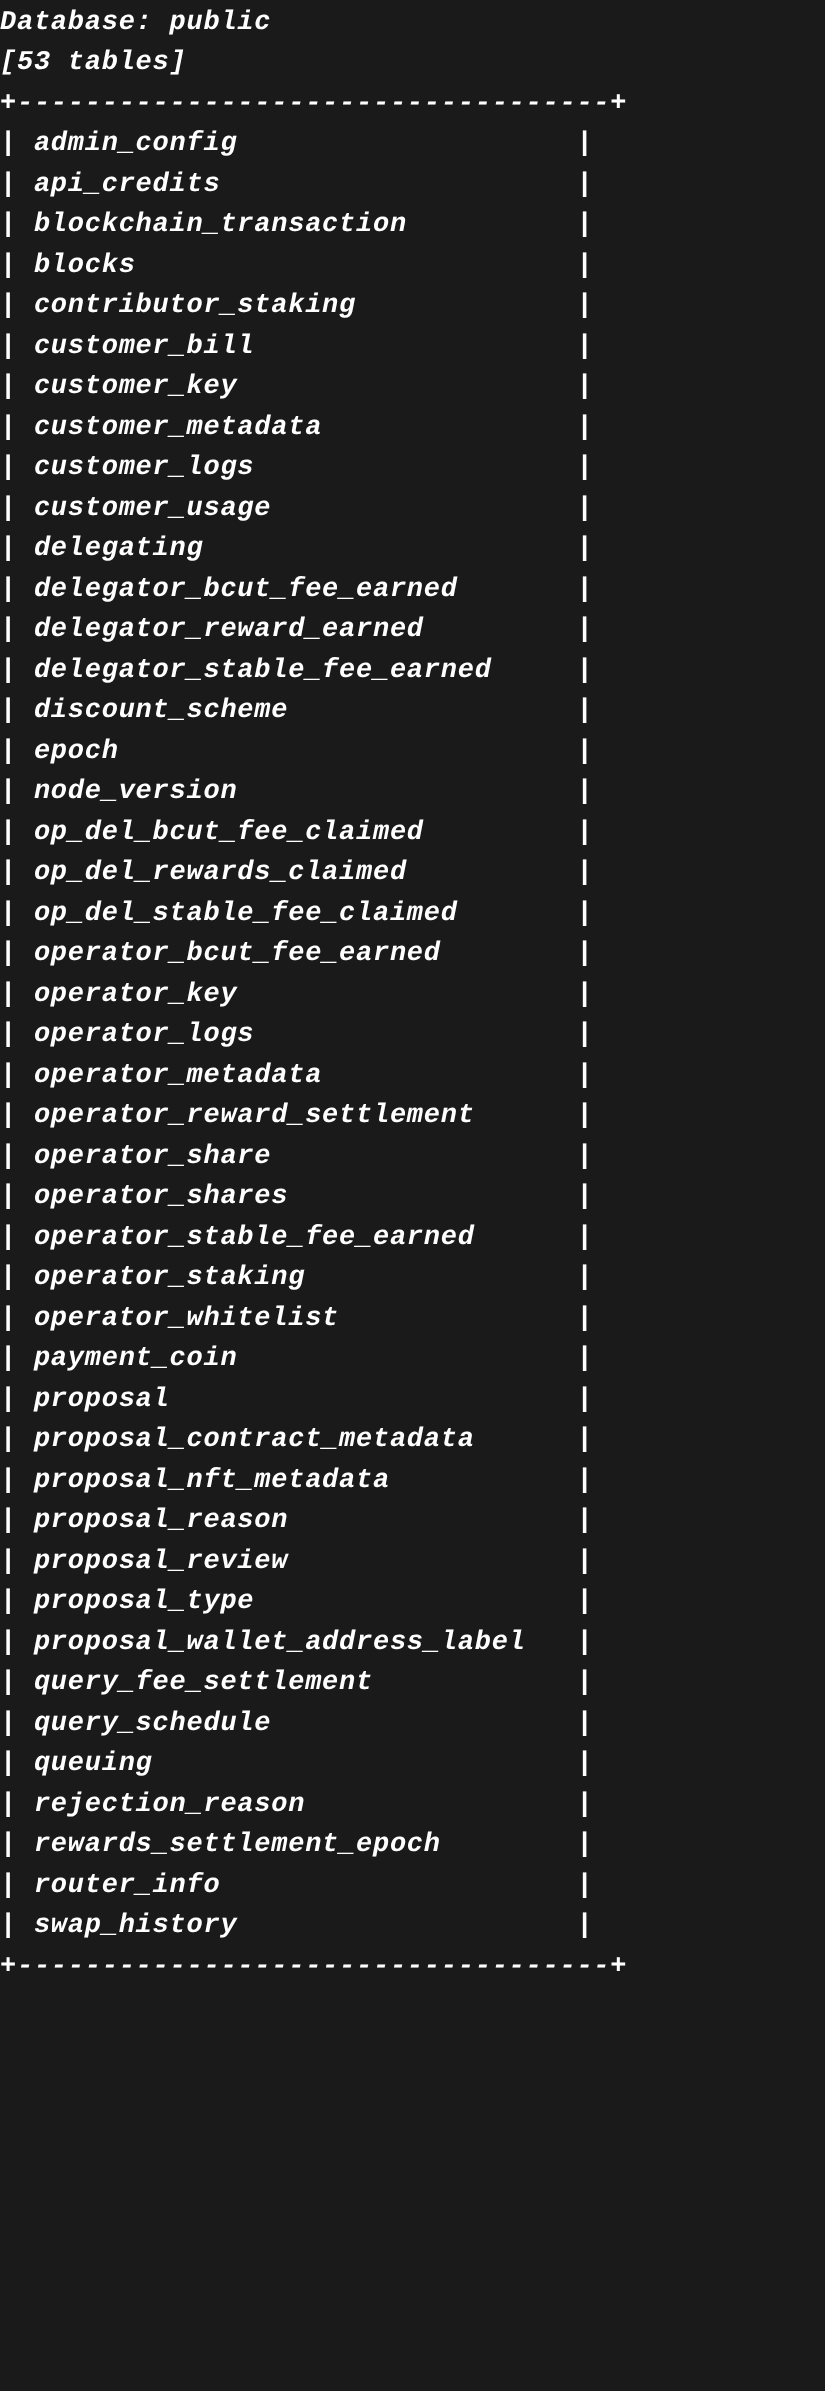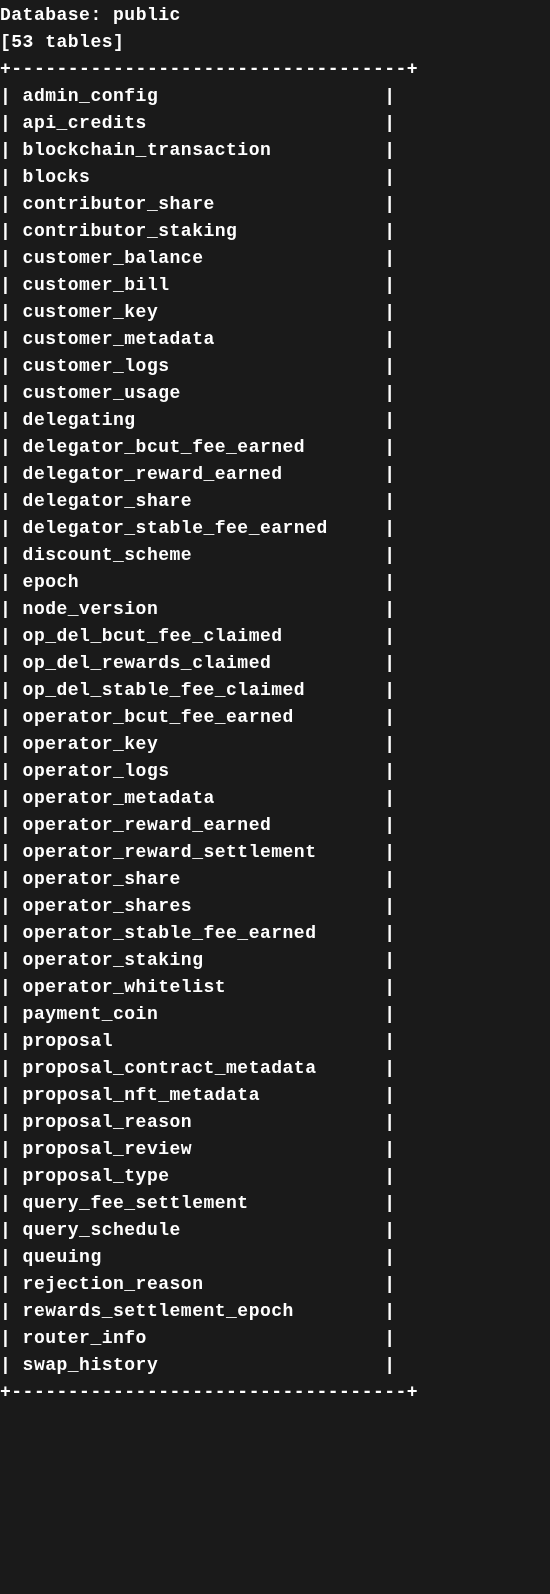--- a/index.html
+++ b/index.html
@@ -13,70 +13,68 @@
       font-family: "Courier New", Courier, monospace;
       font-size: 18px;
       line-height: 1.5;
       padding: 2px 0;
       width: 550px;
       letter-spacing: 0.5px;
       font-weight: bold;
     }
     .line {
       white-space: pre;
+      font-style: italic;
     }
   </style>
 </head>
 <body>
 
 <div class="line"><span>Database:</span> <span>public</span></div>
 <div class="line">[53 tables]</div>
 <div class="line">+-----------------------------------+</div>
 <div id="table-rows">
     <div class="line">| admin_config                    |</div>
     <div class="line">| api_credits                     |</div>
     <div class="line">| blockchain_transaction          |</div>
     <div class="line">| blocks                          |</div>
-    <div class="line">| contributor_share               |</div>
     <div class="line">| contributor_staking             |</div>
-    <div class="line">| customer_balance                |</div>
     <div class="line">| customer_bill                   |</div>
     <div class="line">| customer_key                    |</div>
     <div class="line">| customer_metadata               |</div>
     <div class="line">| customer_logs                   |</div>
     <div class="line">| customer_usage                  |</div>
     <div class="line">| delegating                      |</div>
     <div class="line">| delegator_bcut_fee_earned       |</div>
     <div class="line">| delegator_reward_earned         |</div>
-    <div class="line">| delegator_share                 |</div>
     <div class="line">| delegator_stable_fee_earned     |</div>
     <div class="line">| discount_scheme                 |</div>
     <div class="line">| epoch                           |</div>
     <div class="line">| node_version                    |</div>
     <div class="line">| op_del_bcut_fee_claimed         |</div>
     <div class="line">| op_del_rewards_claimed          |</div>
     <div class="line">| op_del_stable_fee_claimed       |</div>
     <div class="line">| operator_bcut_fee_earned        |</div>
     <div class="line">| operator_key                    |</div>
     <div class="line">| operator_logs                   |</div>
     <div class="line">| operator_metadata               |</div>
-    <div class="line">| operator_reward_earned          |</div>
     <div class="line">| operator_reward_settlement      |</div>
     <div class="line">| operator_share                  |</div>
     <div class="line">| operator_shares                 |</div>
     <div class="line">| operator_stable_fee_earned      |</div>
     <div class="line">| operator_staking                |</div>
     <div class="line">| operator_whitelist              |</div>
     <div class="line">| payment_coin                    |</div>
     <div class="line">| proposal                        |</div>
     <div class="line">| proposal_contract_metadata      |</div>
     <div class="line">| proposal_nft_metadata           |</div>
     <div class="line">| proposal_reason                 |</div>
     <div class="line">| proposal_review                 |</div>
     <div class="line">| proposal_type                   |</div>
+    <div class="line">| proposal_wallet_address_label   |</div>
     <div class="line">| query_fee_settlement            |</div>
     <div class="line">| query_schedule                  |</div>
     <div class="line">| queuing                         |</div>
     <div class="line">| rejection_reason                |</div>
     <div class="line">| rewards_settlement_epoch        |</div>
     <div class="line">| router_info                     |</div>
     <div class="line">| swap_history                    |</div>
   </div>
 <div class="line">+-----------------------------------+</div>
 

